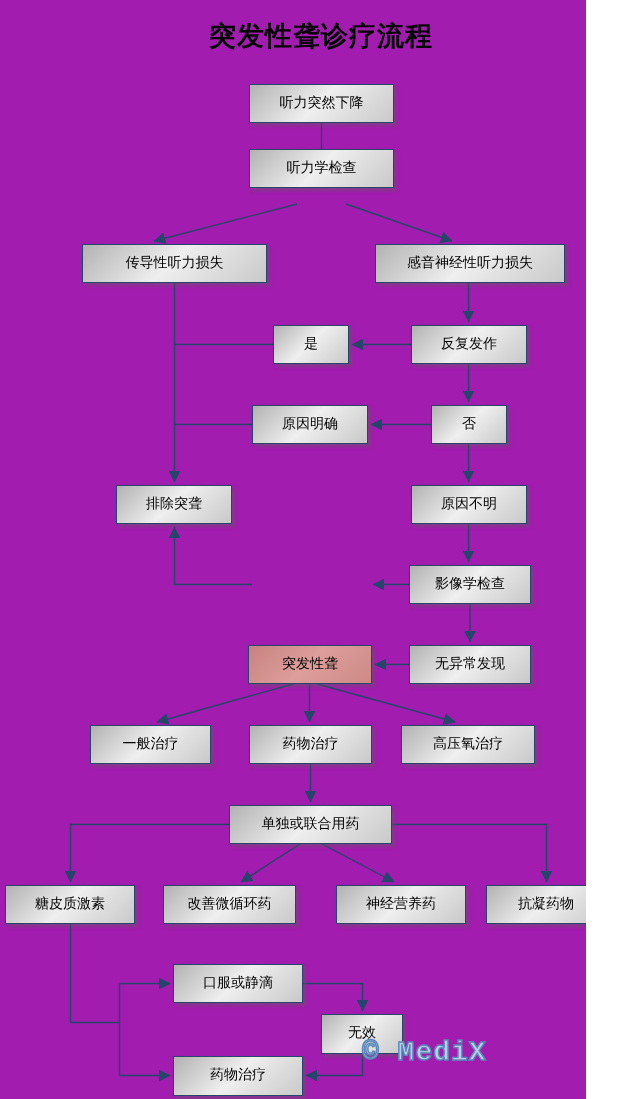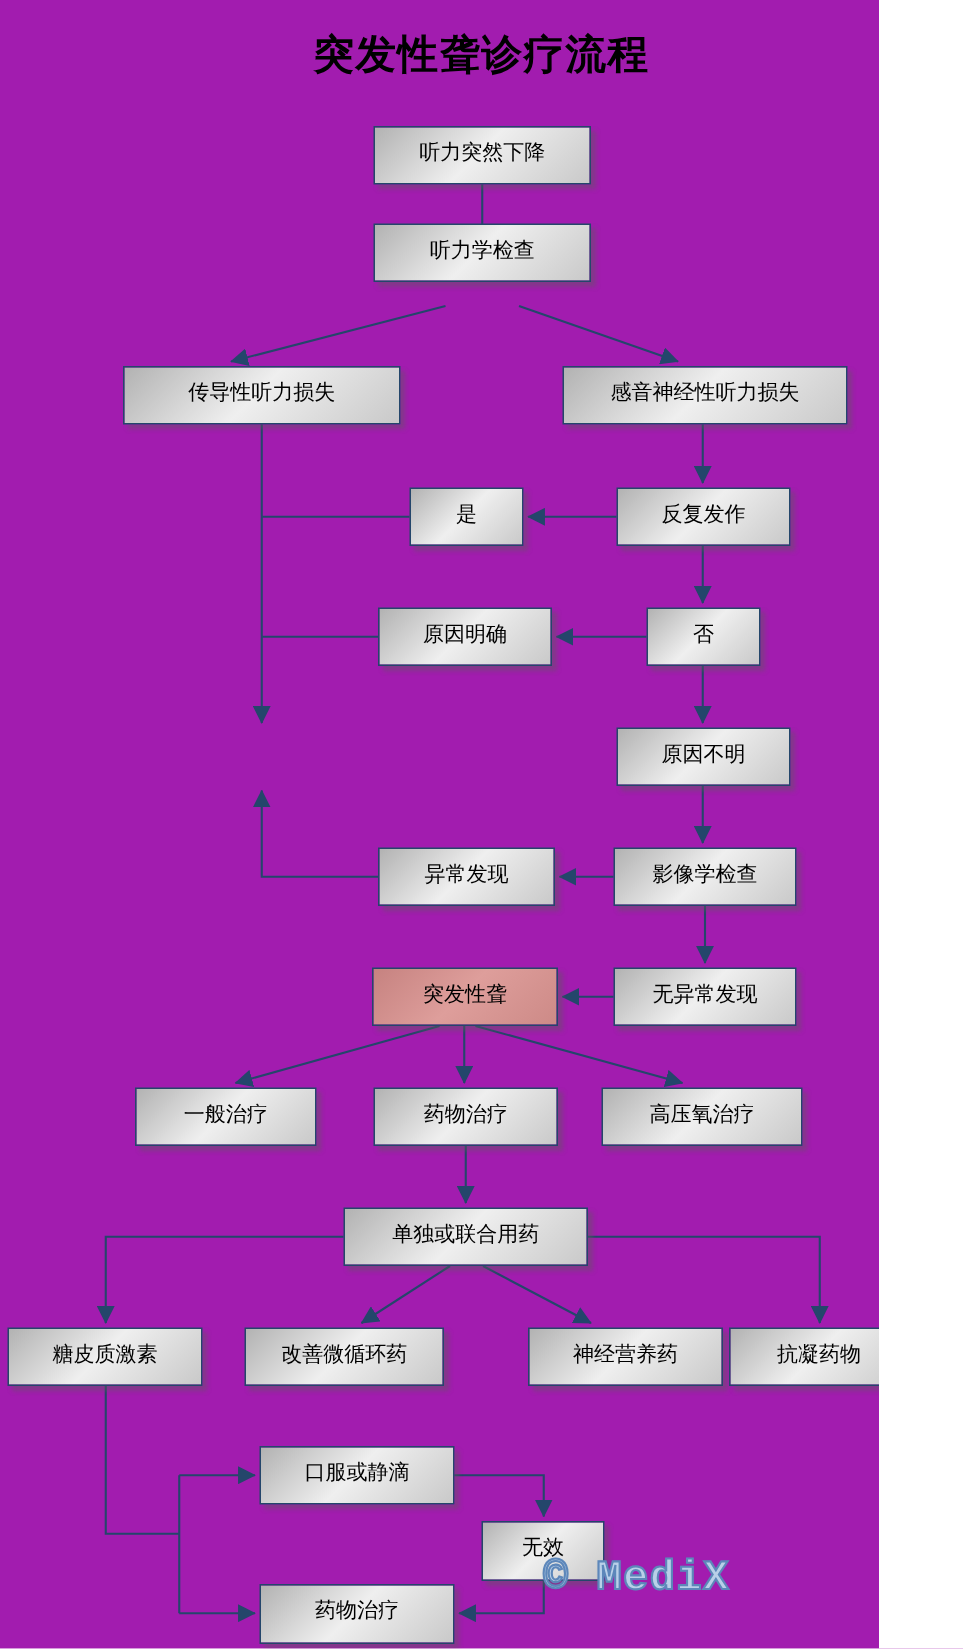--- a/index.html
+++ b/index.html
@@ -109,32 +109,32 @@
   </svg>
 
   <div class="node" style="left:249px;top:84px;width:145px;height:39px">听力突然下降</div>
   <div class="node" style="left:249px;top:149px;width:145px;height:39px">听力学检查</div>
   <div class="node" style="left:82px;top:244px;width:185px;height:39px">传导性听力损失</div>
   <div class="node" style="left:375px;top:244px;width:190px;height:39px">感音神经性听力损失</div>
   <div class="node" style="left:273px;top:325px;width:76px;height:39px">是</div>
   <div class="node" style="left:411px;top:325px;width:116px;height:39px">反复发作</div>
   <div class="node" style="left:252px;top:405px;width:116px;height:39px">原因明确</div>
   <div class="node" style="left:431px;top:405px;width:76px;height:39px">否</div>
+  <div class="node" style="left:116px;top:485px;width:116px;height:39px">排除突聋</div>
   <div class="node" style="left:411px;top:485px;width:116px;height:39px">原因不明</div>
-  <div class="node" style="left:252px;top:565px;width:118px;height:39px">异常发现</div>
   <div class="node" style="left:409px;top:565px;width:122px;height:39px">影像学检查</div>
   <div class="node highlight" style="left:248px;top:645px;width:124px;height:39px">突发性聋</div>
   <div class="node" style="left:409px;top:645px;width:122px;height:39px">无异常发现</div>
   <div class="node" style="left:90px;top:725px;width:121px;height:39px">一般治疗</div>
   <div class="node" style="left:249px;top:725px;width:123px;height:39px">药物治疗</div>
   <div class="node" style="left:229px;top:805px;width:163px;height:39px">单独或联合用药</div>
   <div class="node" style="left:401px;top:725px;width:134px;height:39px">高压氧治疗</div>
   <div class="node" style="left:5px;top:885px;width:130px;height:39px">糖皮质激素</div>
   <div class="node" style="left:163px;top:885px;width:133px;height:39px">改善微循环药</div>
-  <div class="node" style="left:352px;top:885px;width:130px;height:39px">神经营养药</div>
+  <div class="node" style="left:336px;top:885px;width:130px;height:39px">神经营养药</div>
   <div class="node" style="left:486px;top:885px;width:120px;height:39px">抗凝药物</div>
   <div class="node" style="left:173px;top:964px;width:130px;height:39px">口服或静滴</div>
   <div class="node" style="left:321px;top:1014px;width:82px;height:40px">无效</div>
   <div class="node" style="left:173px;top:1056px;width:130px;height:40px">药物治疗</div>
 
   <div class="watermark">© MediX</div>
 
 </div>
 
 </body></html>

